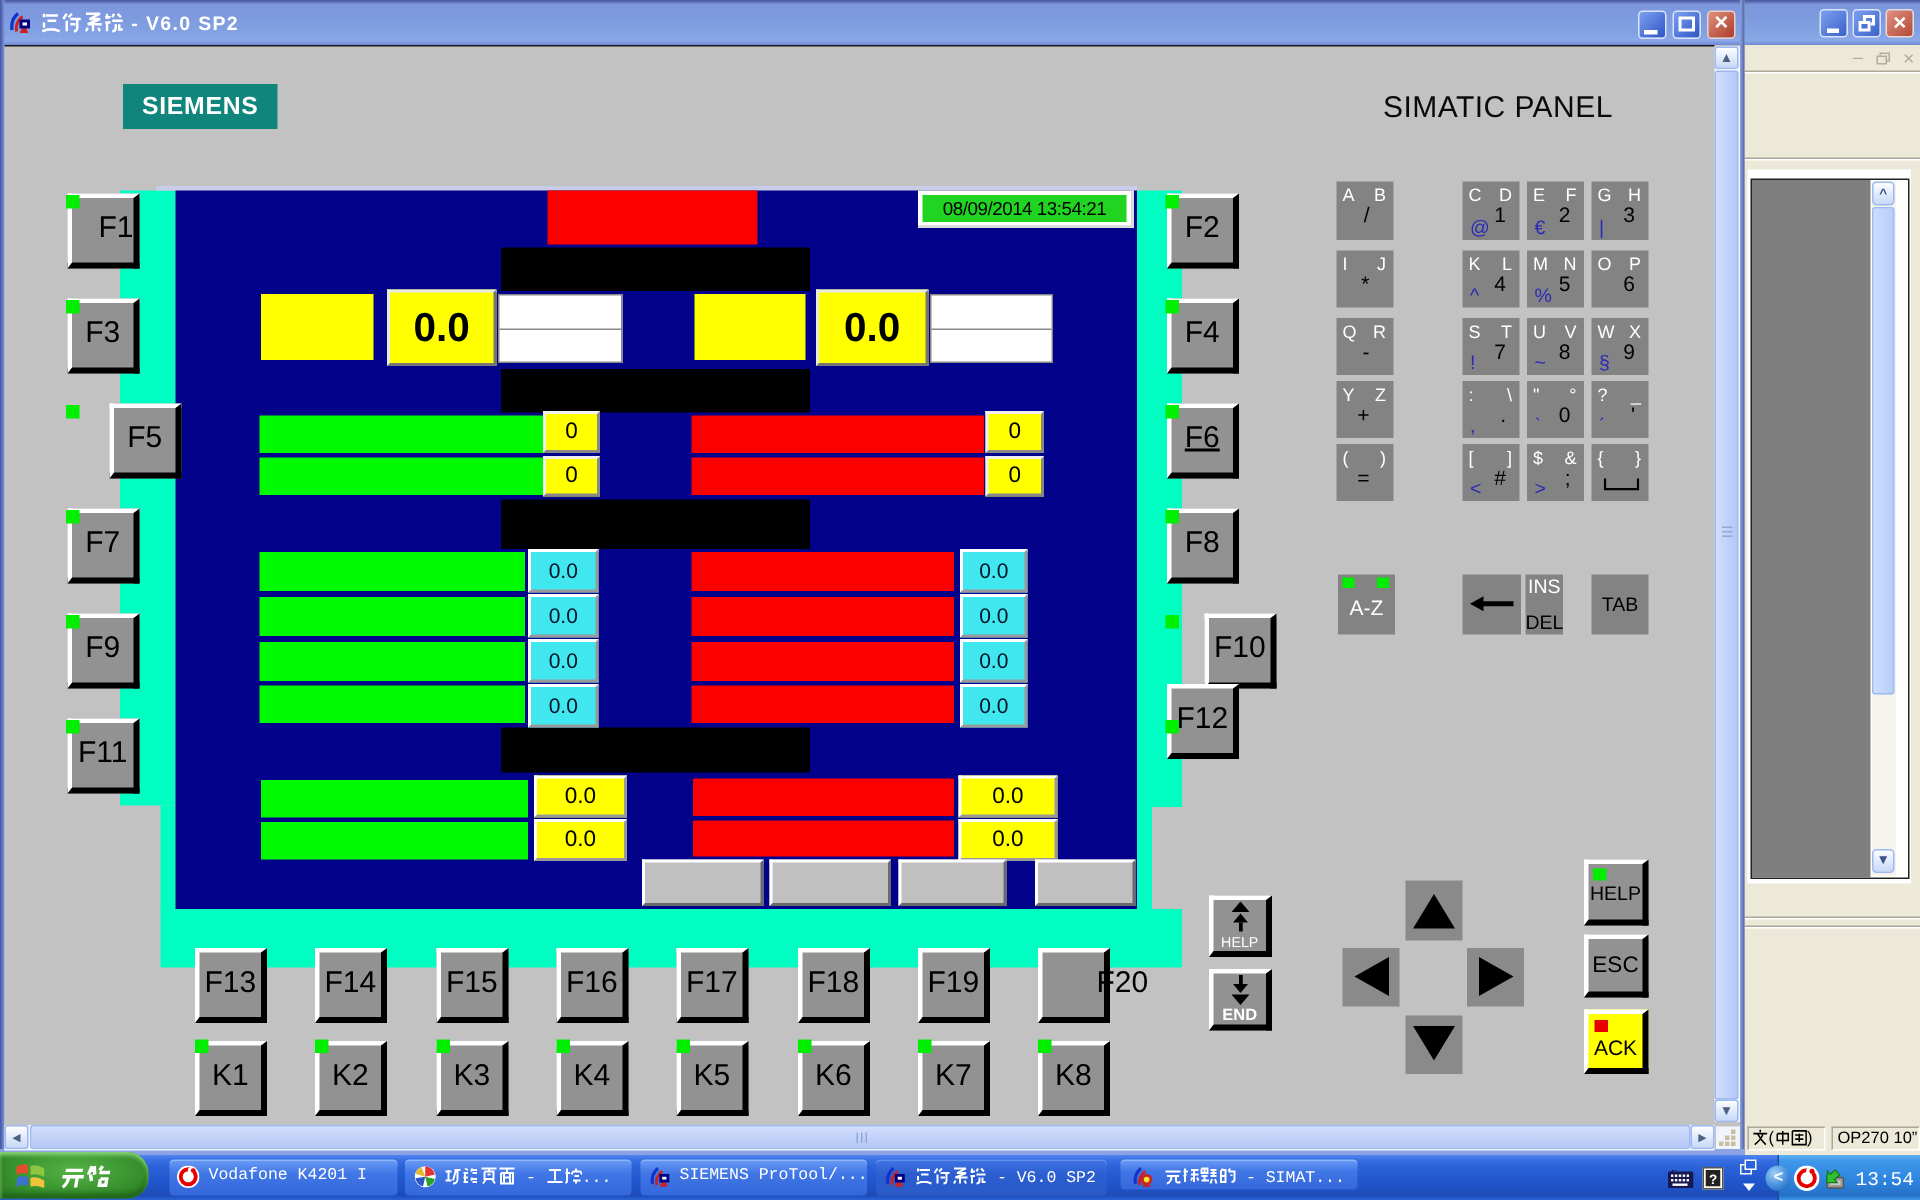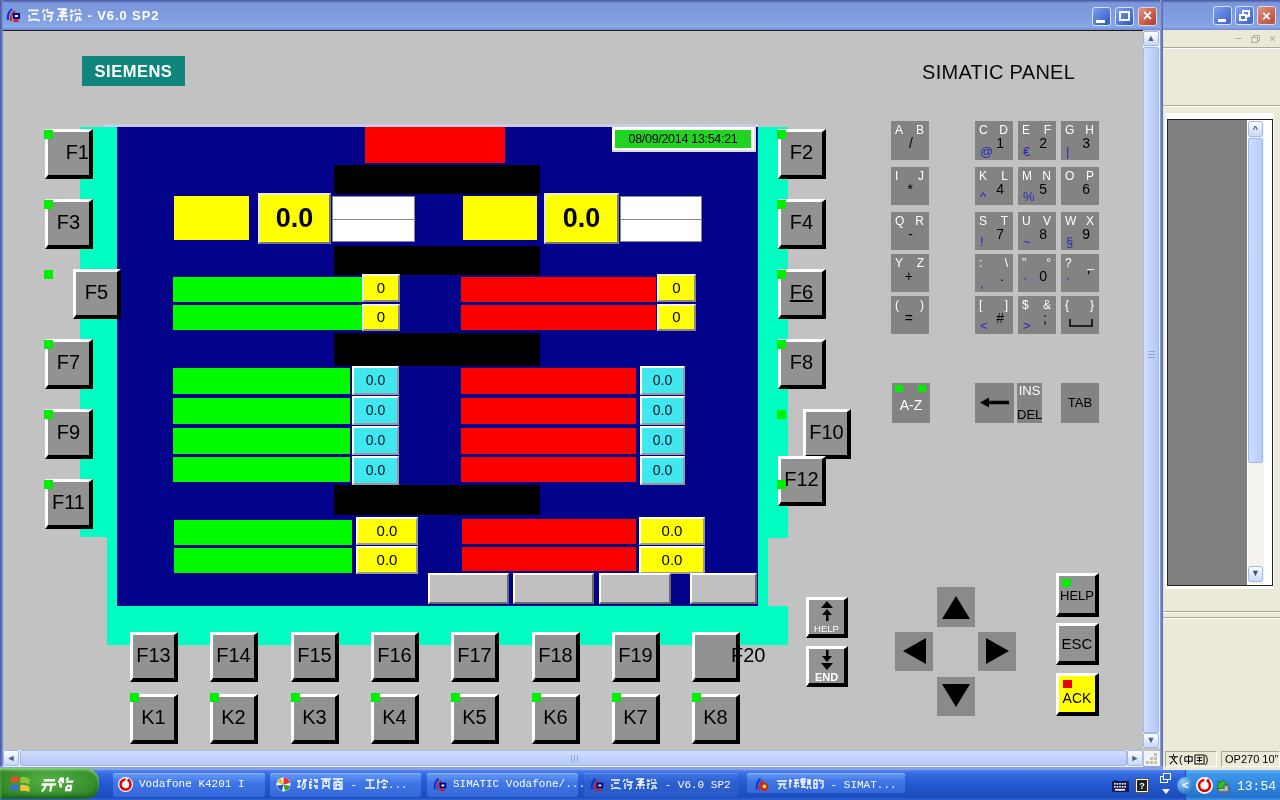--- a/index.html
+++ b/index.html
@@ -565,21 +565,21 @@
   </div>
 
 <div class="abs" style="left:427px;top:773px;width:151px;height:24px;border-radius:3px;background:linear-gradient(180deg,#6a9cf5,#4076e6 40%,#3567da);box-shadow:inset 0 1px #8fb5f8;">
     <svg class="abs" style="left:6px;top:4px;" width="16" height="16" viewBox="0 0 17 17">
       <path d="M2 13 Q1 6 6 2" stroke="#1133cc" stroke-width="2.2" fill="none"></path>
       <path d="M5 14 Q4 8 9 4" stroke="#cc2222" stroke-width="2" fill="none"></path>
       <path d="M7 15 L10 9 L13 15 Z" fill="#cc2222"></path>
       <rect x="7" y="6" width="7" height="6" fill="#000080"></rect>
       <rect x="9" y="8" width="3" height="2" fill="#fff"></rect>
     </svg>
-    <div class="abs" style="left:26px;top:5px;color:#fff;font-size:11px;font-family:'Liberation Mono',monospace;white-space:nowrap;">SIMATIC Vodafone/...</div>
+    <div class="abs" style="left:26px;top:5px;color:#fff;font-size:11px;font-family:'Liberation Mono',monospace;white-space:nowrap;">SIEMENS ProTool/...</div>
   </div>
 
 <div class="abs" style="left:584px;top:773px;width:154px;height:24px;border-radius:3px;background:linear-gradient(180deg,#4076e6,#2c5ed0 40%,#2a5ac8);box-shadow:inset 0 1px #6790e8;">
     <svg class="abs" style="left:6px;top:4px;" width="16" height="16" viewBox="0 0 17 17">
       <path d="M2 13 Q1 6 6 2" stroke="#1133cc" stroke-width="2.2" fill="none"></path>
       <path d="M5 14 Q4 8 9 4" stroke="#cc2222" stroke-width="2" fill="none"></path>
       <path d="M7 15 L10 9 L13 15 Z" fill="#cc2222"></path>
       <rect x="7" y="6" width="7" height="6" fill="#000080"></rect>
       <rect x="9" y="8" width="3" height="2" fill="#fff"></rect>
     </svg>

